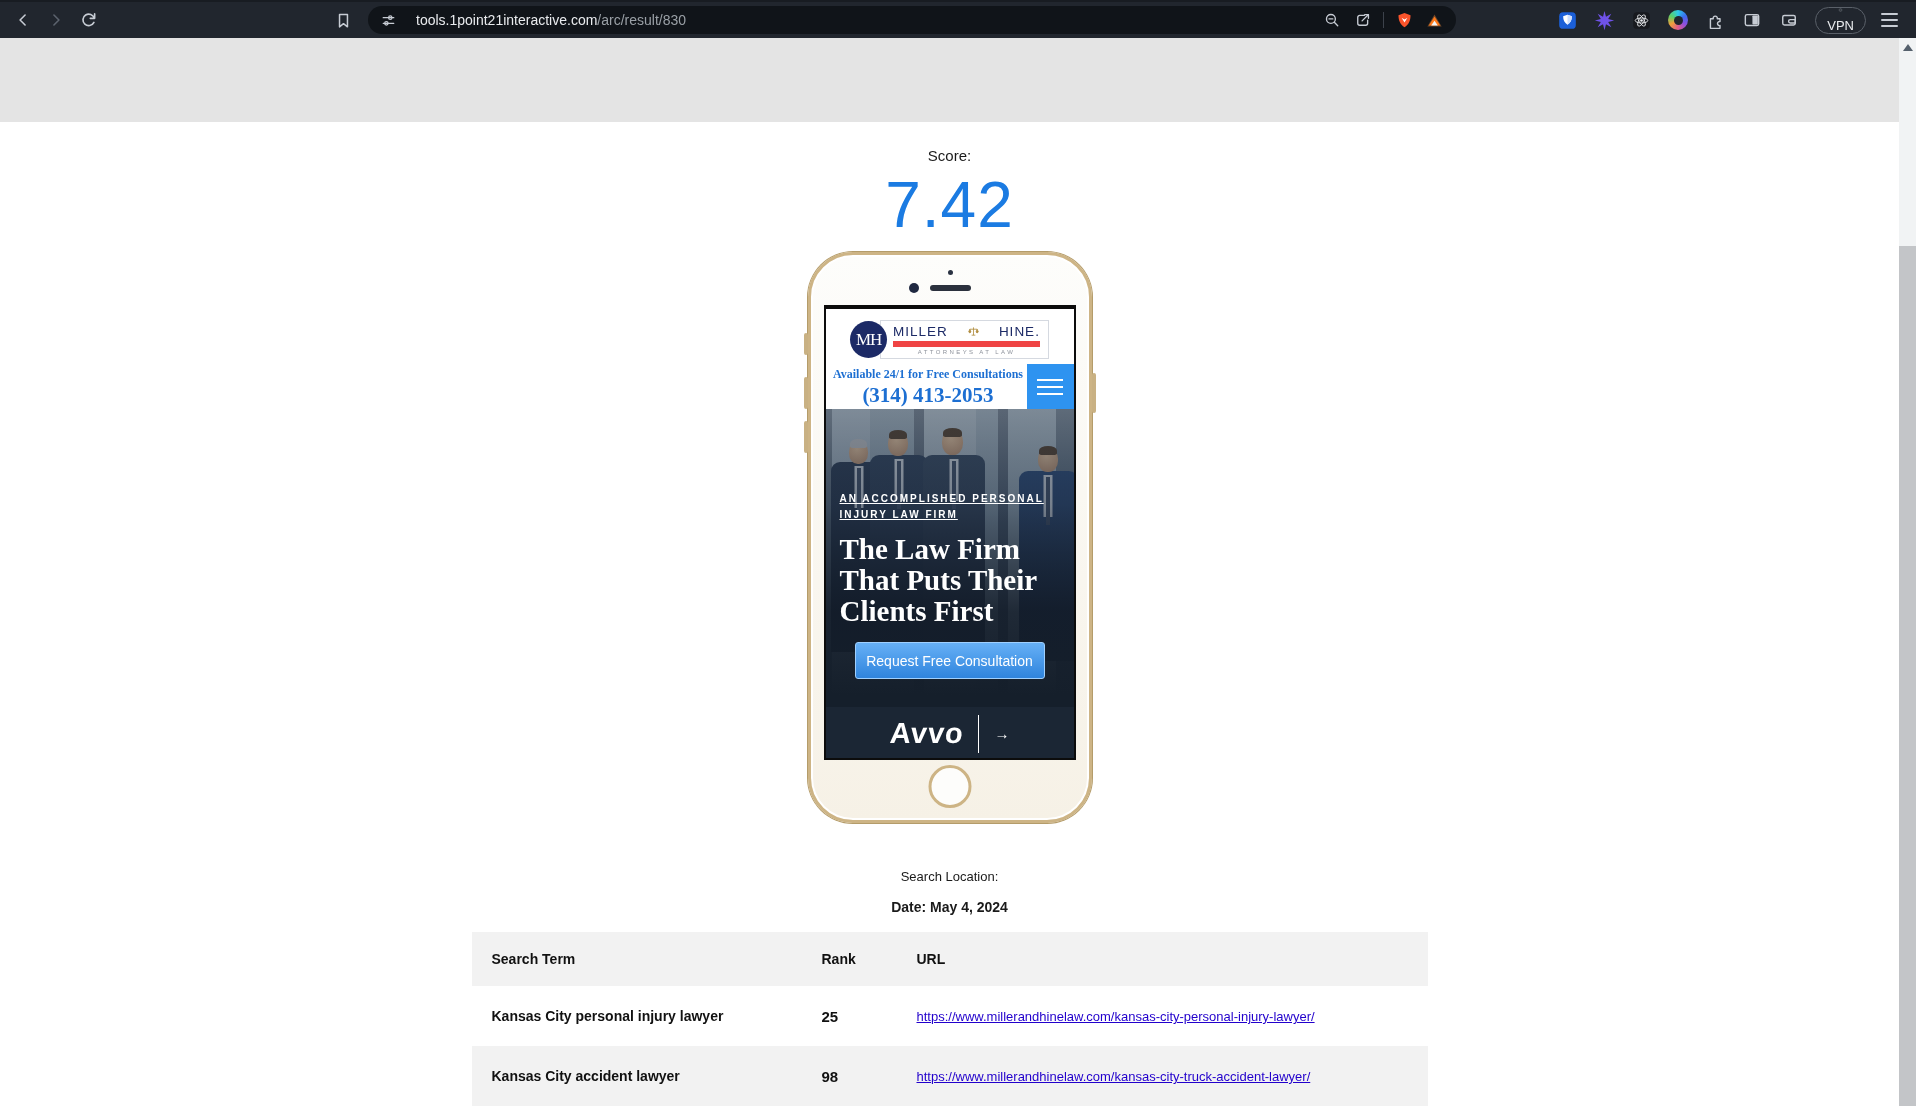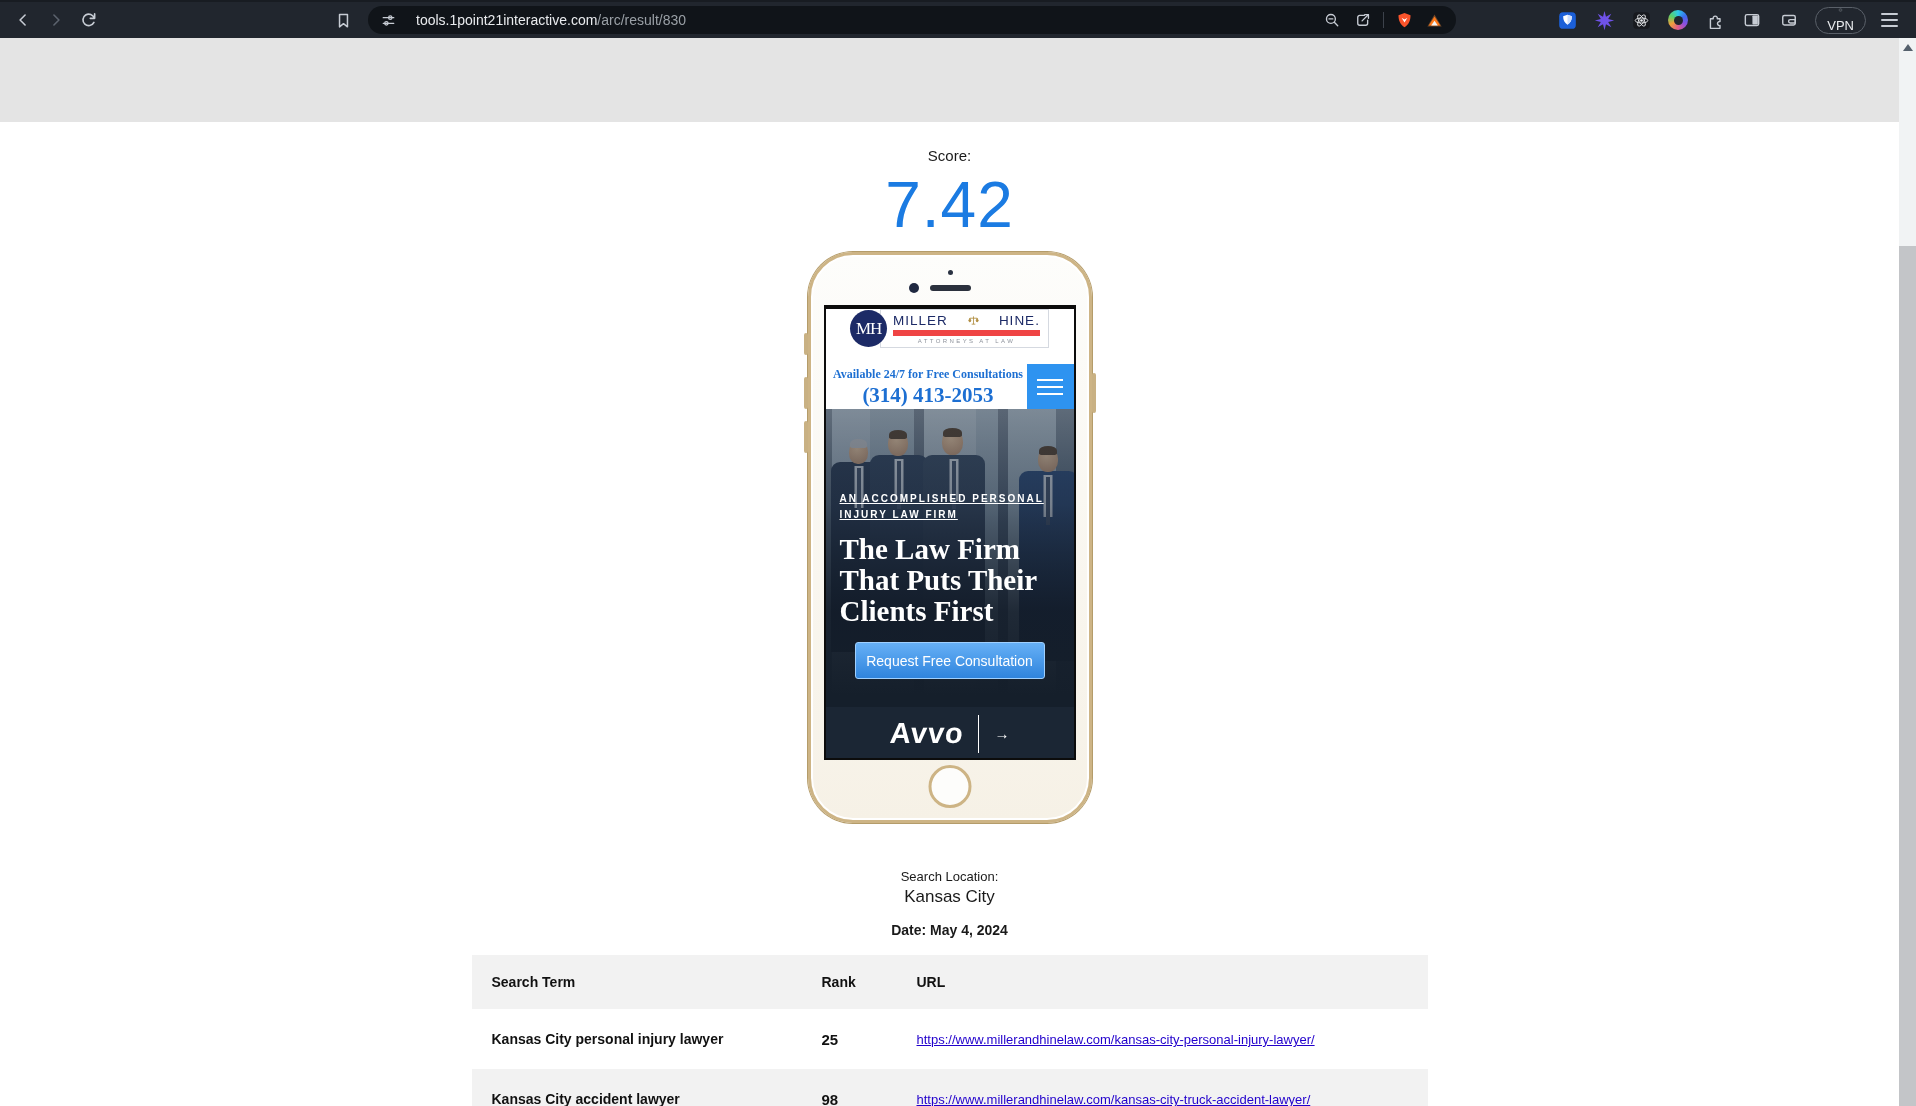--- a/index.html
+++ b/index.html
@@ -65,21 +65,21 @@
   .home-btn { position:absolute; bottom:12px; left:50%; transform:translateX(-50%);
     width:43px; height:43px; border-radius:50%; background:#fdfdfb; border:3px solid #cdb485; }
 
   .screen {
     position:absolute; left:13px; top:50px; width:252px; height:455px; background:#fff;
     border:2px solid #0c0c0c; border-top-width:4px; overflow:hidden;
   }
 
   
   .site-header { height:100px; background:#fff; position:relative; }
-  .logo-row { display:flex; justify-content:center; align-items:center; }
+  .logo-row { display:flex; justify-content:center; align-items:center; padding-top:11px; }
   .logo-circle { width:37px; height:37px; border-radius:50%; background:#1c2a66; color:#fff;
     font-family:"Liberation Serif", serif; font-size:17px; display:flex; align-items:center;
     justify-content:center; letter-spacing:-1px; z-index:2; flex:0 0 auto; }
   .logo-box { border:1px solid #d5d9e0; margin-left:-7px; padding:3px 8px 3px 12px; text-align:center; background:#fff; }
   .logo-name { font-family:Liberation Sans, sans-serif; color:#1c2a66; font-size:13.5px; letter-spacing:1px;
     display:flex; align-items:center; justify-content:center; gap:20px; border-bottom:6px solid #ef4444; padding-bottom:2px; }
   .logo-sub { font-size:6px; letter-spacing:2.4px; color:#8d929b; margin-top:2px; }
   .hdr-info { position:absolute; left:0; top:58px; width:205px; text-align:center; }
   .avail { font-family:"Liberation Serif", serif; font-weight:bold; color:#1d6fd2; font-size:12px; }
   .phone-num { font-family:"Liberation Serif", serif; font-weight:bold; color:#1d6fd2; font-size:21px; margin-top:1px; }
@@ -289,21 +289,21 @@
                   <path d="M20 7 l-2.5 6 a3 3 0 0 0 5 0 z" fill="#b08d3f"></path>
                   <line x1="8" y1="20" x2="16" y2="20"></line>
                 </g>
               </svg>
               <span>HINE.</span>
             </div>
             <div class="logo-sub">ATTORNEYS AT LAW</div>
           </div>
         </div>
         <div class="hdr-info">
-          <div class="avail">Available 24/7 for Free Consultations</div>
+          <div class="avail">Available 24/1 for Free Consultations</div>
           <div class="phone-num">(314) 413-2053</div>
         </div>
         <div class="site-menu-btn">
           <i></i>
             <i></i>
             <i></i>
         </div>
       </div>
 
       <div class="hero">
@@ -357,21 +357,20 @@
         <span class="avvo-logo">Avvo</span>
         <span class="avvo-sep"></span>
         <span class="avvo-arrow">→</span>
       </div>
     </div>
 
     <div class="home-btn"></div>
   </div>
 
   <div class="loc-label">Search Location:</div>
-  <div class="loc-value">Kansas City</div>
   <div class="date-line">Date: May 4, 2024</div>
 
   <div class="rank-table">
     <div class="t-head">
       <div>Search Term</div>
       <div>Rank</div>
       <div>URL</div>
     </div>
     <div class="t-row">
       <div class="term-cell">Kansas City personal injury lawyer</div>

